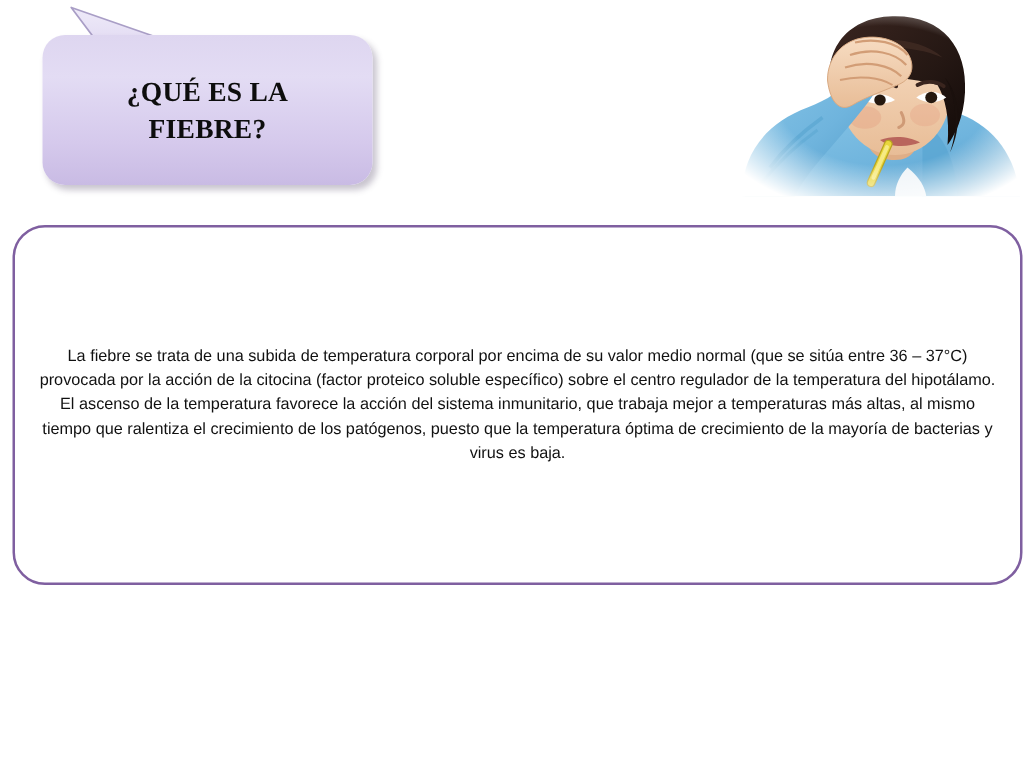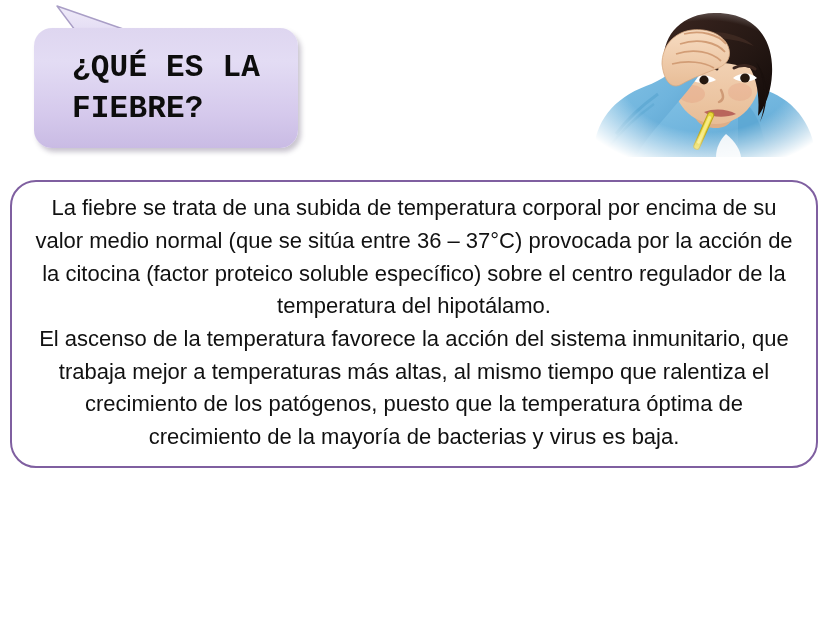--- a/index.html
+++ b/index.html
@@ -41,25 +41,26 @@
     height: 120px;
     border-radius: 18px;
     background: linear-gradient(180deg, #ded6f0 0%, #e3dcf4 28%, #d5c9ec 72%, #c9bbe4 100%);
     box-shadow: 3px 4px 5px rgba(90, 80, 110, 0.33);
     display: flex;
     align-items: center;
     justify-content: center;
     z-index: 2;
   }
   #title-text {
-    font-family: Liberation Mono, monospace;
+    font-family: Liberation Serif, serif;
     font-weight: bold;
-    font-size: 31px;
+    font-size: 22px;
     line-height: 1.33;
     color: #0d0d0d;
+    text-align: center;
     letter-spacing: 0.2px;
     white-space: pre-line;
     padding: 0 10px;
   }
 
   
   #child-photo {
     position: absolute;
     left: 588px;
     top: 2px;
@@ -78,21 +79,21 @@
     height: 288px;
     border: 2px solid #7f5fa0;
     border-radius: 26px;
     background: #ffffff;
     display: flex;
     align-items: center;
     justify-content: center;
   }
   #body-text {
     font-family: "Liberation Sans", sans-serif;
-    font-size: 22px;
+    font-size: 13px;
     line-height: 1.485;
     color: #111111;
     text-align: center;
     white-space: pre-line;
     padding: 4px 16px 6px 16px;
     width: 100%;
   }
 </style>
 </head>
 <body>

